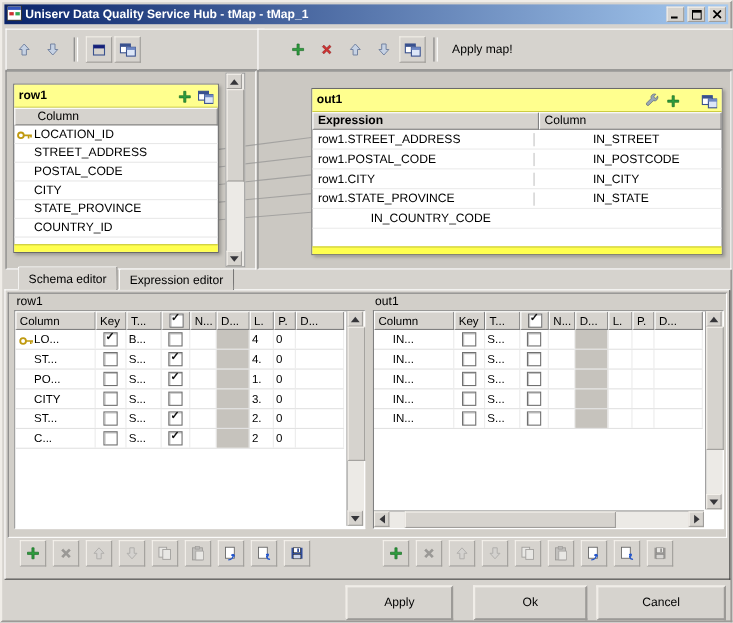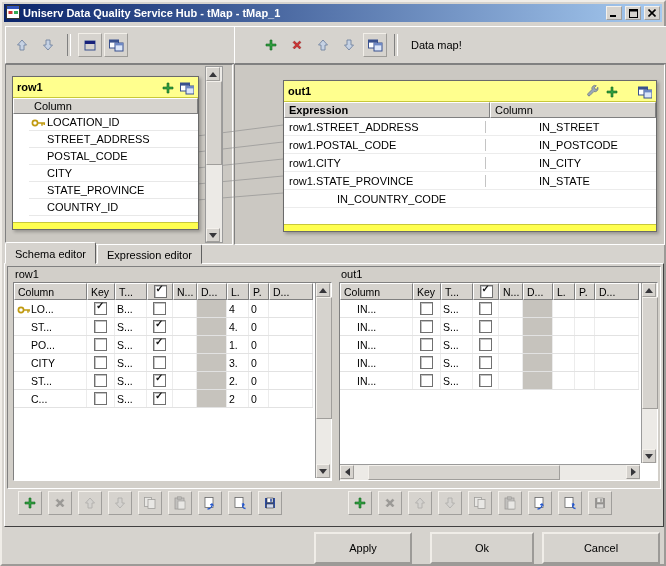--- a/index.html
+++ b/index.html
@@ -23,21 +23,21 @@
   .maplinks{position:absolute;left:0;top:0;z-index:2;pointer-events:none;}
   .maplinks line{stroke:#8f8f8f;stroke-width:1;opacity:.65;}
 
   
   .map-table{position:absolute;background:#fff;border:1px solid #6a6a6a;box-shadow:2px 2px 3px rgba(0,0,0,.25);z-index:3;}
   .map-header{height:20px;background:#ffff8e;border-bottom:1px solid #c8c83a;display:flex;align-items:center;padding:0 4px;gap:3px;}
   .map-title{font-weight:bold;flex:1;}
   .hic{width:16px;height:16px;display:flex;align-items:center;justify-content:center;background:transparent;border:none;padding:0;}
   .col-header{height:16px;display:flex;}
   .col-header .hc{background:#d6d3ce;border:1px solid;border-color:#fff #808080 #808080 #fff;padding:0 4px;display:flex;align-items:center;overflow:hidden;white-space:nowrap;}
-  .map-row{height:16px;display:flex;align-items:center;border-bottom:1px solid #e8e8e8;white-space:nowrap;margin-left:16px;}
+  .map-row{height:16px;display:flex;align-items:center;border-bottom:1px solid #e8e8e8;white-space:nowrap;}
   .keyslot{width:18px;min-width:18px;display:flex;justify-content:center;}
   .keyslot svg{visibility:hidden;}
   .keyslot.checked svg{visibility:visible;}
   .map-footer{height:6px;background:#ffff4f;border-top:1px solid #c8c83a;}
   .out-row{height:17px;display:flex;align-items:center;border-bottom:1px solid #ececec;white-space:nowrap;}
   .out-expr{width:196px;min-width:196px;padding-left:5px;border-right:1px solid #c4c4c4;overflow:hidden;}
   .out-col{flex:1;padding-left:5px;overflow:hidden;margin-left:48px;}
   .spacer-row{height:16px;}
 
   
@@ -47,21 +47,21 @@
   .vthumb{position:absolute;left:0;top:0;width:14px;background:#d6d3ce;border:1px outset #f4f1ec;}
   .hscroll{position:absolute;height:15px;background:#eceae6;border-top:1px solid #9a9a9a;display:flex;z-index:4;}
   .htrack{flex:1;position:relative;}
   .hthumb{position:absolute;top:0;left:14px;height:13px;width:190px;background:#d6d3ce;border:1px outset #f4f1ec;}
   .t-up{width:0;height:0;border-left:4px solid transparent;border-right:4px solid transparent;border-bottom:5px solid #36363a;}
   .t-down{width:0;height:0;border-left:4px solid transparent;border-right:4px solid transparent;border-top:5px solid #36363a;}
   .t-left{width:0;height:0;border-top:4px solid transparent;border-bottom:4px solid transparent;border-right:5px solid #36363a;}
   .t-right{width:0;height:0;border-top:4px solid transparent;border-bottom:4px solid transparent;border-left:5px solid #36363a;}
 
   
-  .tabs{position:absolute;left:3px;top:243px;height:19px;display:flex;align-items:flex-end;z-index:5;justify-content:space-between;}
+  .tabs{position:absolute;left:14px;top:243px;height:19px;display:flex;align-items:flex-end;z-index:5;justify-content:space-between;}
   .tab{height:17px;padding:1px 9px 0;background:#d6d3ce;border:1px solid;border-color:#fff #606060 #d6d3ce #fff;border-radius:2px 2px 0 0;margin-right:1px;display:flex;align-items:center;font-size:11px;}
   .tab.active{height:19px;border-bottom:1px solid #d6d3ce;position:relative;z-index:6;}
   .tab-panel{position:absolute;left:2px;top:261px;width:658px;height:262px;background:#d6d3ce;border:1px solid;border-color:#fff #404040 #404040 #fff;z-index:4;}
   .schema-region{position:absolute;left:5px;top:264px;width:652px;height:221px;background:#d2cfc9;border:1px solid;border-color:#808080 #fff #fff #808080;z-index:4;}
   .sch-label{position:absolute;z-index:5;font-size:11px;}
 
   
   .schema-table{position:absolute;background:#fff;border:1px solid;border-color:#808080 #fff #fff #808080;z-index:5;}
   .sch-inner{position:absolute;left:0;top:0;width:299px;bottom:0;background:#fff;overflow:hidden;}
   .sgrid{display:grid;grid-template-columns:73px 28px 32px 26px 24px 30px 22px 20px 1fr;}
@@ -219,21 +219,21 @@
         <svg width="16" height="16">
           <use href="#i-down"></use>
         </svg>
       </button>
     <button class="tbtn raised">
         <svg width="16" height="16">
           <use href="#i-win"></use>
         </svg>
       </button>
     <span class="sep"></span>
-    <button class="automap">Data map!</button>
+    <button class="automap">Apply map!</button>
   </div>
 
   <div class="canvas" style="left:3px;top:62px;width:226px;height:179px;"></div>
   <div class="canvas" style="left:232px;top:62px;width:429px;height:179px;"></div>
 
   <svg class="maplinks" width="666" height="566">
     <line x1="195" y1="134" x2="281" y2="123"></line>
     <line x1="195" y1="150" x2="281" y2="140"></line>
     <line x1="195" y1="166" x2="281" y2="157"></line>
     <line x1="195" y1="182" x2="281" y2="174"></line>

